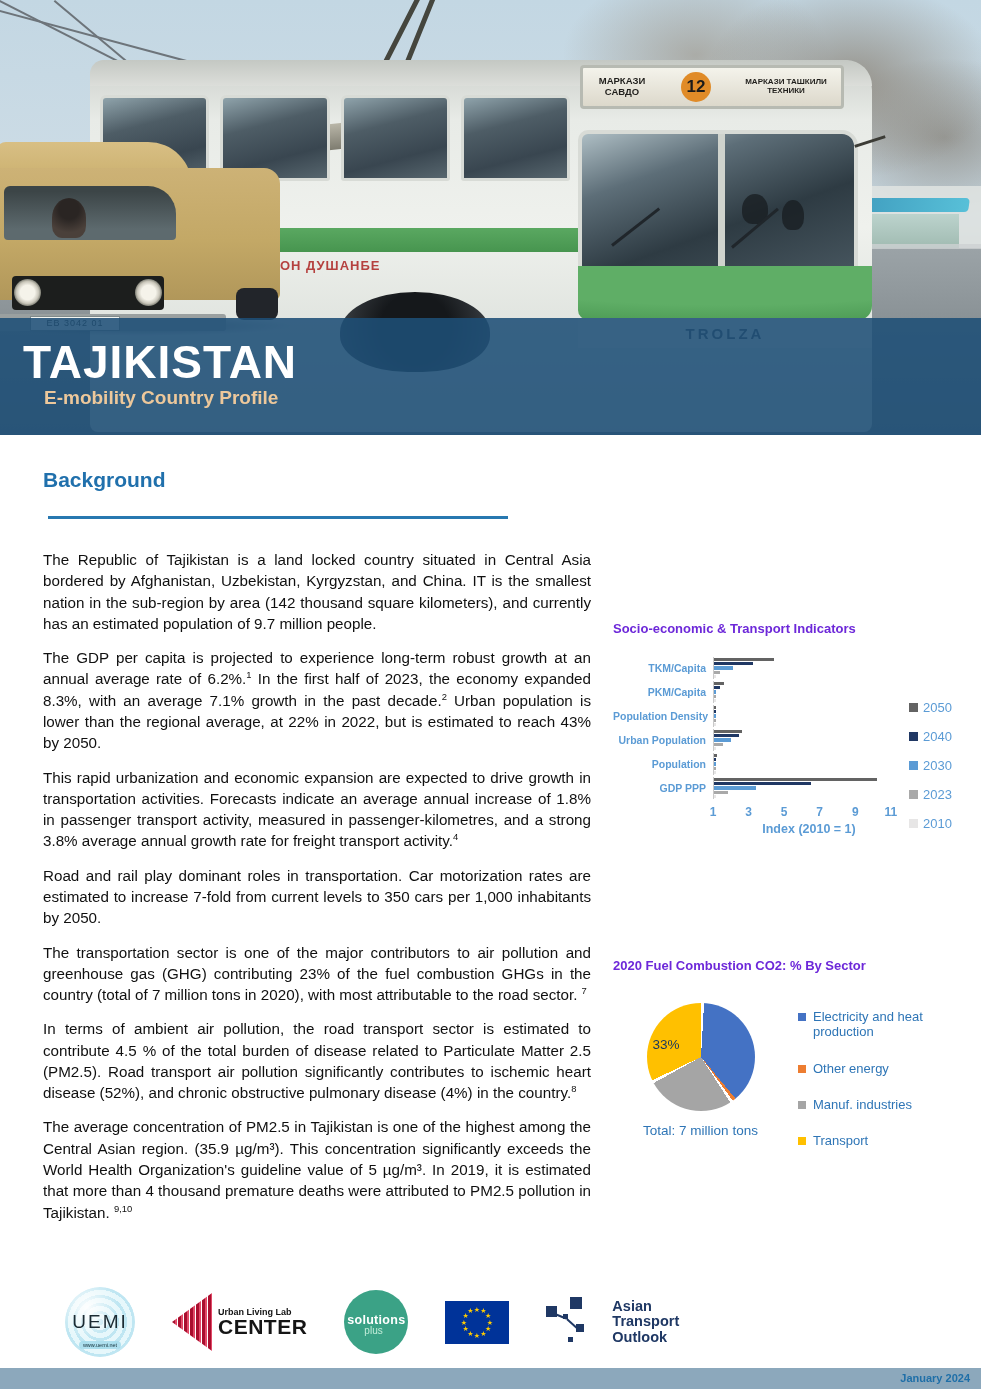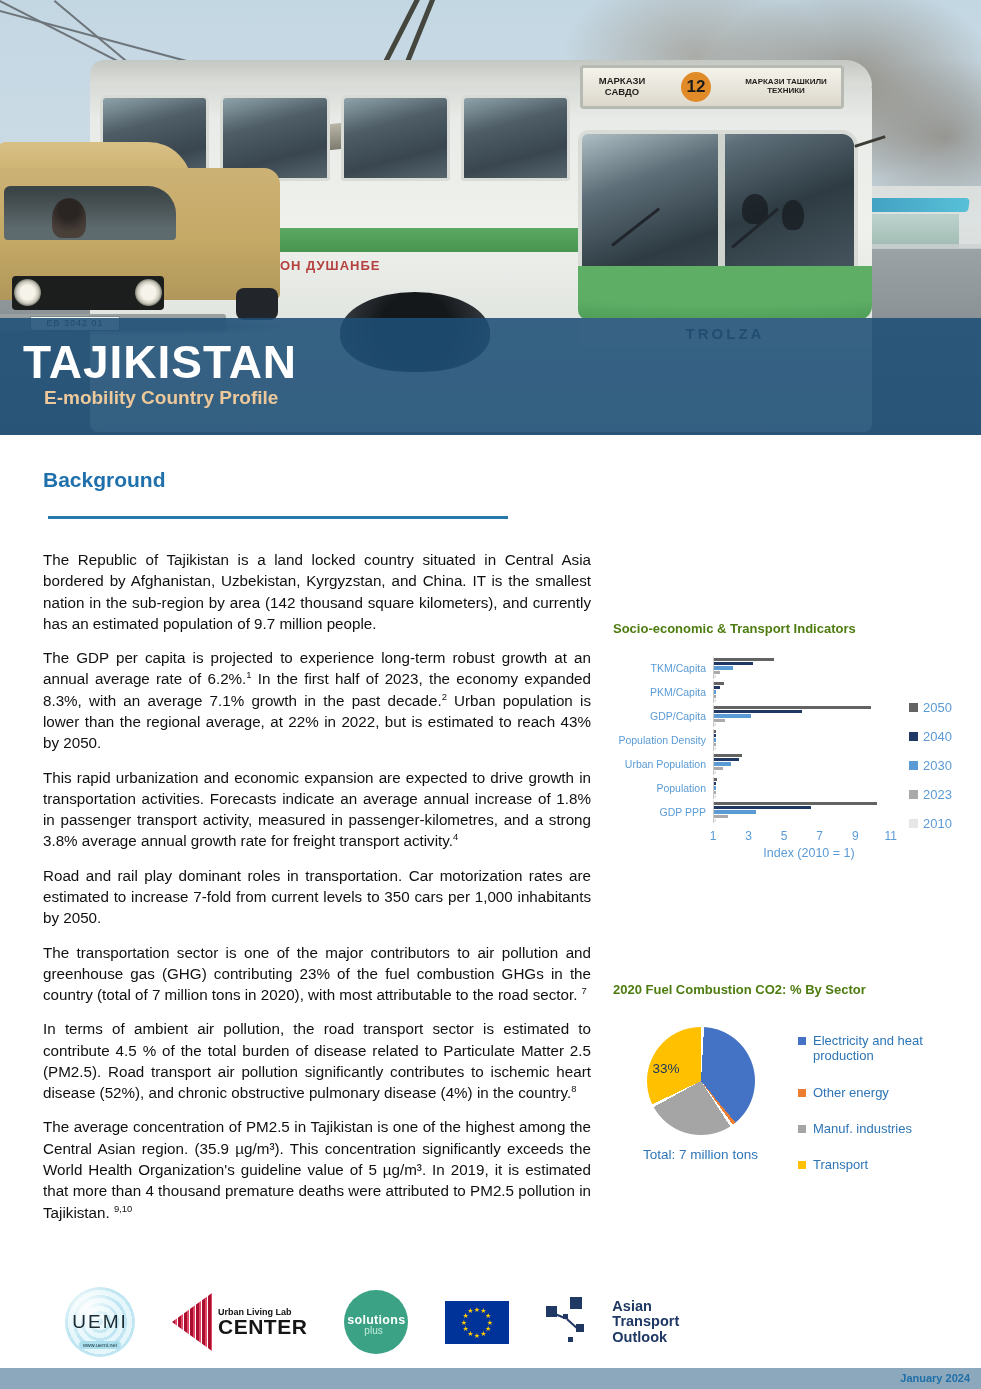--- a/index.html
+++ b/index.html
@@ -84,23 +84,23 @@
   .heading{margin:33px 0 0 43px;font-size:21px;font-weight:bold;color:#2070AC;}
   .rule{margin:24px 0 0 48px;width:460px;height:3px;background:#2878B0;}
   .cols{display:flex;margin:30px 0 0 43px;}
   .text-col{width:548px;}
   .para{margin:0 0 13px 0;font-size:15.2px;line-height:1.4;text-align:justify;color:#101010;}
   .fn{font-size:62%;vertical-align:super;line-height:0;}
   .chart-col{width:360px;margin-left:22px;position:relative;}
 
   
   .bar-chart{margin-top:72px;}
-  .chart-title{font-size:13px;font-weight:bold;color:#4d7c0f;}
+  .chart-title{font-size:13px;font-weight:bold;color:#6d28d9;}
   .bar-chart-row{display:flex;margin-top:20px;}
-  .bar-plot{width:292px;}
+  .bar-plot{width:292px;font-weight:bold;}
   .bar-row{display:flex;align-items:center;height:24px;}
   .bar-label{width:100px;padding-right:7px;font-size:10.5px;color:#5B9BD5;text-align:right;white-space:nowrap;box-sizing:border-box;}
   .bar-track{flex:1;height:22px;display:flex;flex-direction:column;justify-content:center;gap:1px;border-left:1px solid #c9c9c9;}
   .bar{height:3.2px;min-width:2px;}
   .x-axis{position:relative;margin-left:100px;height:22px;}
   .x-tick{position:absolute;top:5px;transform:translateX(-50%);font-size:12px;color:#5B9BD5;}
   .x-label{margin-left:100px;text-align:center;font-size:12.5px;color:#5B9BD5;}
   .bar-legend{width:62px;margin-left:4px;padding-top:44px;display:flex;flex-direction:column;gap:14px;}
   .lg-item{display:flex;align-items:center;gap:5px;}
   .lg-sw{width:9px;height:9px;flex:0 0 auto;}
@@ -259,30 +259,20 @@
                     <div class="bar-label">PKM/Capita</div>
                     <div class="bar-track">
                       <div class="bar" style="background: rgb(99, 99, 99); width: 5.09259%;"></div>
                       <div class="bar" style="background: rgb(32, 56, 100); width: 3.24074%;"></div>
                       <div class="bar" style="background: rgb(91, 155, 213); width: 0.925926%;"></div>
                       <div class="bar" style="background: rgb(169, 169, 169); width: 0.462963%;"></div>
                       <div class="bar" style="background: rgb(231, 230, 230); width: 0%;"></div>
                     </div>
                   </div>
                   <div class="bar-row">
-                    <div class="bar-label">GDP/Capita</div>
-                    <div class="bar-track">
-                      <div class="bar" style="background: rgb(99, 99, 99); width: 82.4074%;"></div>
-                      <div class="bar" style="background: rgb(32, 56, 100); width: 46.2963%;"></div>
-                      <div class="bar" style="background: rgb(91, 155, 213); width: 19.4444%;"></div>
-                      <div class="bar" style="background: rgb(169, 169, 169); width: 6.01852%;"></div>
-                      <div class="bar" style="background: rgb(231, 230, 230); width: 0%;"></div>
-                    </div>
-                  </div>
-                  <div class="bar-row">
                     <div class="bar-label">Population Density</div>
                     <div class="bar-track">
                       <div class="bar" style="background: rgb(99, 99, 99); width: 0.925926%;"></div>
                       <div class="bar" style="background: rgb(32, 56, 100); width: 0.740741%;"></div>
                       <div class="bar" style="background: rgb(91, 155, 213); width: 0.462963%;"></div>
                       <div class="bar" style="background: rgb(169, 169, 169); width: 0.185185%;"></div>
                       <div class="bar" style="background: rgb(231, 230, 230); width: 0%;"></div>
                     </div>
                   </div>
                   <div class="bar-row">

